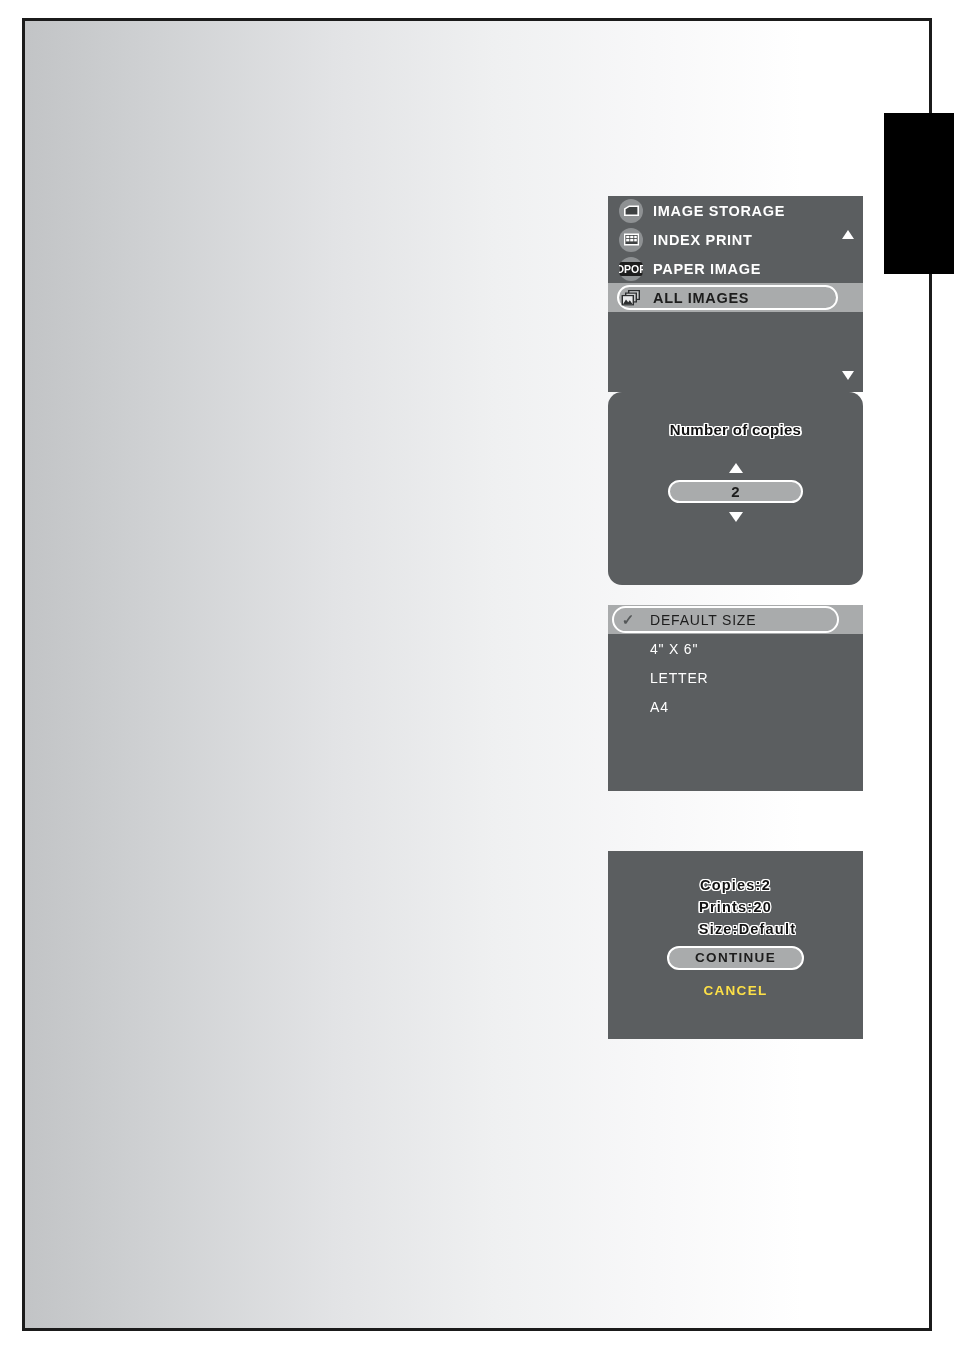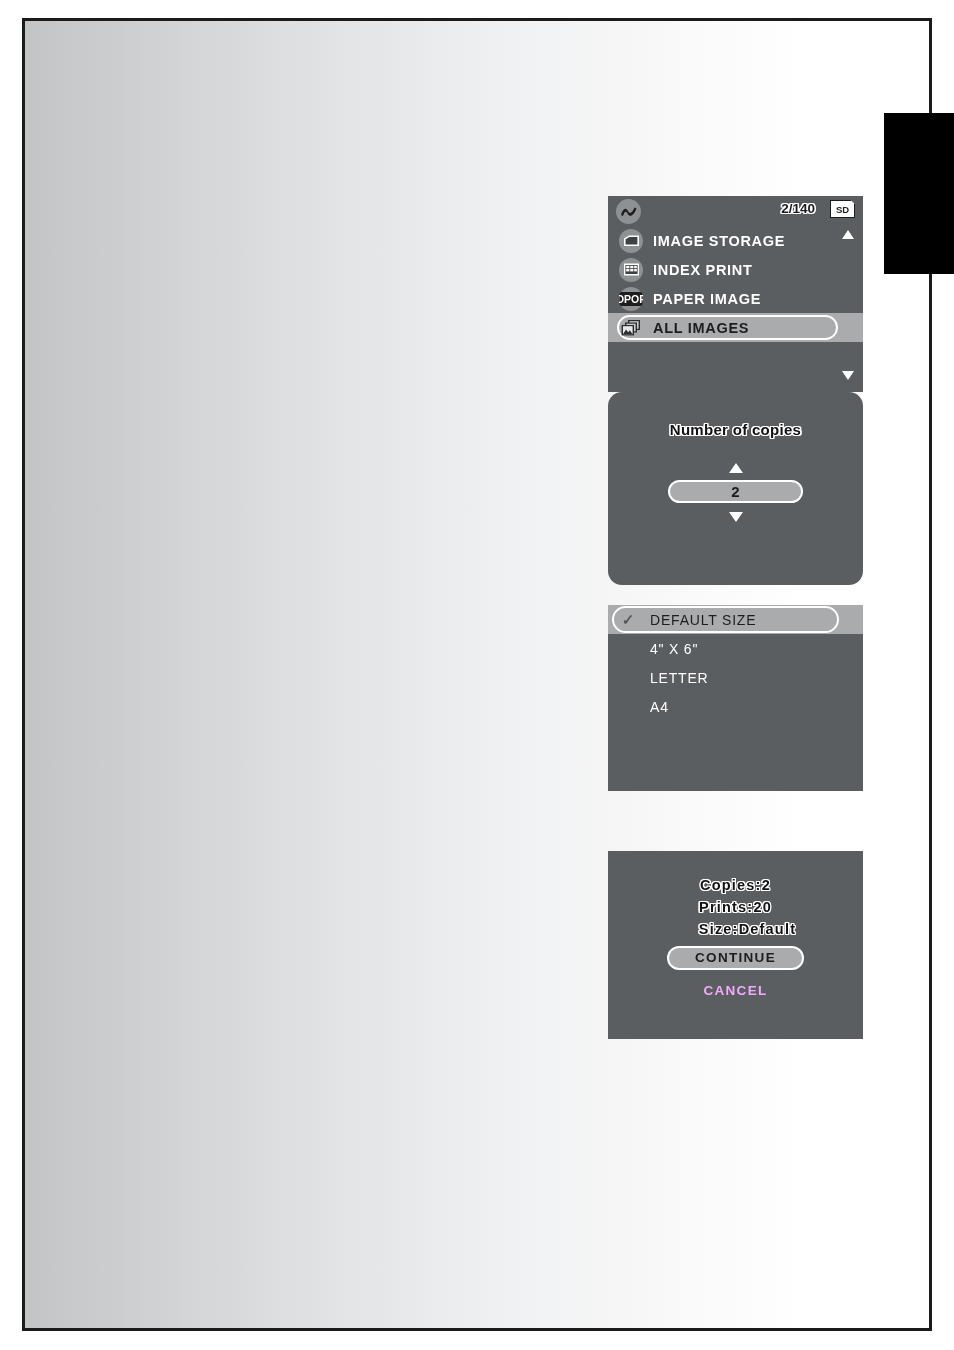--- a/index.html
+++ b/index.html
@@ -302,43 +302,32 @@
     font-weight: bold;
     letter-spacing: 1.3px;
     color: #1d1d1d;
   }
   .cancel-btn {
     text-align: center;
     margin-top: 13px;
     font-size: 13.5px;
     font-weight: bold;
     letter-spacing: 1.3px;
-    color: #f0abfc;
+    color: #fde047;
   }
 </style>
 </head>
 <body>
 
 <div id="page">
 
   <div id="lcd-stack">
 
     <div class="lcd" id="panel-menu">
 
-      <div class="menu-topbar">
-        <div class="brand-icon">
-          <svg width="25" height="25" viewBox="0 0 25 25">
-            <path d="M5 16 C7 9, 10 8, 12 12 C13.6 15.2, 16 14.5, 18.5 8.5
-                     L20.5 9.5 C17.5 17.5, 13.5 18.5, 11.5 14.5
-                     C10 11.4, 8.4 12.5, 7 17 Z" fill="#1d1d1d"></path>
-          </svg>
-        </div>
-        <div class="frame-count">2/140</div>
-        <div class="sd-badge">SD</div>
-      </div>
 
       <div class="menu-rows">
 
         <div class="menu-row">
           <div class="row-icon">
             <svg width="17" height="14" viewBox="0 0 17 14">
               <path d="M1 12 V4.5 L6 1.5 H16 V12 Z" fill="#ffffff"></path>
               <path d="M2.6 10.6 V5.3 L6.4 3 H14.4 V10.6 Z" fill="#3e4142"></path>
             </svg>
           </div>

